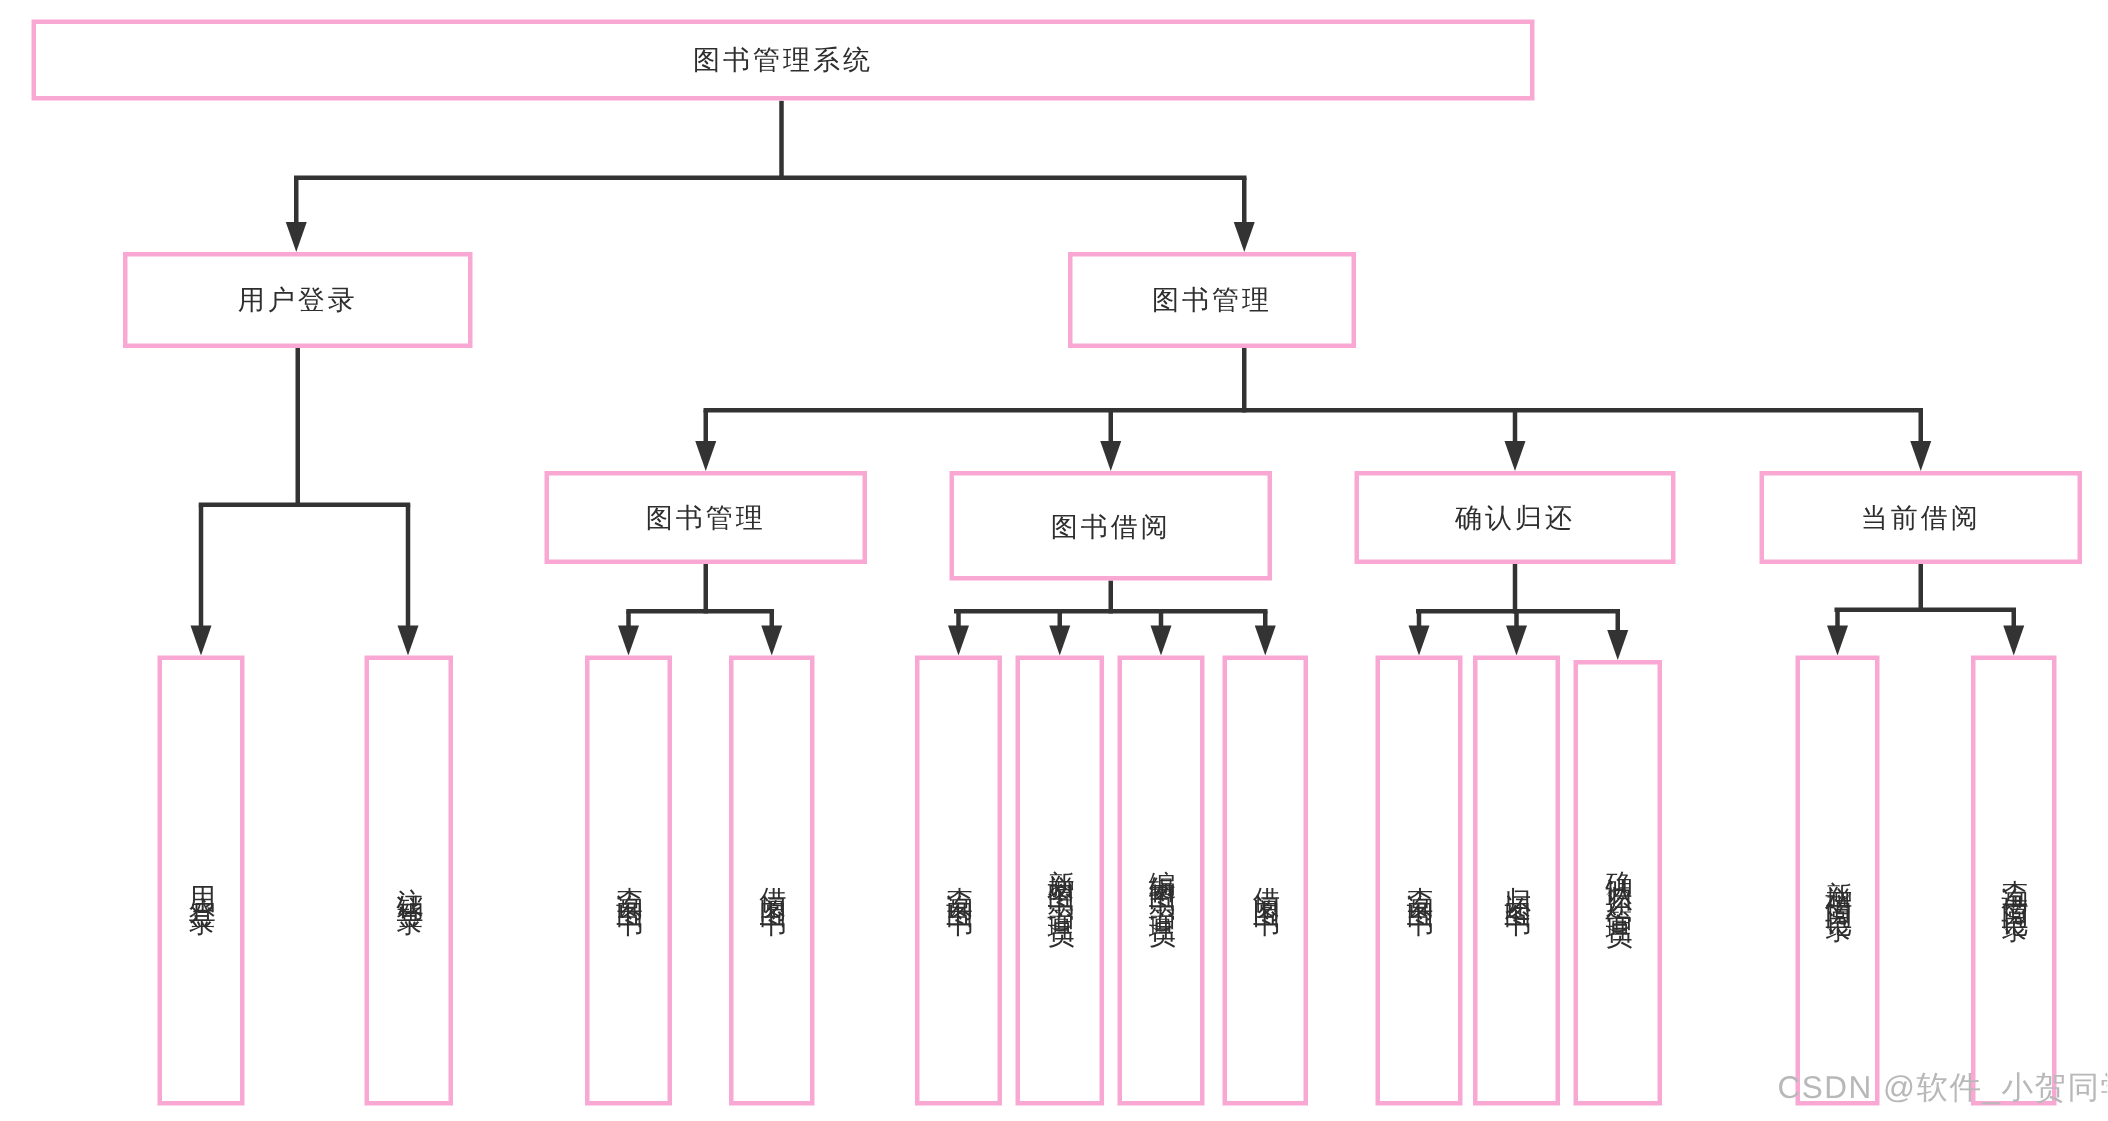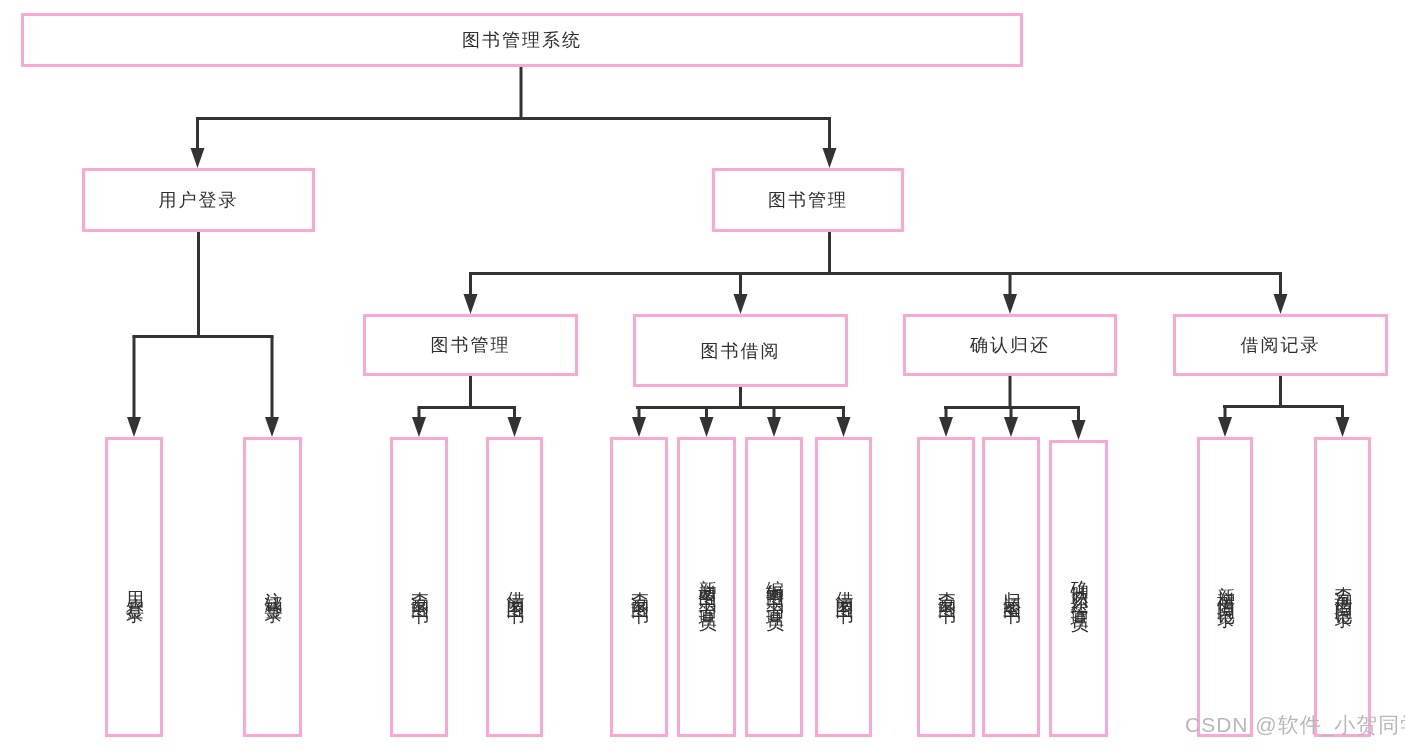--- a/index.html
+++ b/index.html
@@ -136,21 +136,21 @@
   <div class="box" style="left:363px;top:314px;width:215px;height:62px">
     <span>图书管理</span>
   </div>
   <div class="box" style="left:633px;top:314px;width:215px;height:73px">
     <span>图书借阅</span>
   </div>
   <div class="box" style="left:903px;top:314px;width:214px;height:62px">
     <span>确认归还</span>
   </div>
   <div class="box" style="left:1173px;top:314px;width:215px;height:62px">
-    <span>借阅记录</span>
+    <span>当前借阅</span>
   </div>
 
   <div class="box vbox" style="left:105px;top:437px;width:58px;height:300px">
     <span>用户登录</span>
   </div>
   <div class="box vbox" style="left:243px;top:437px;width:59px;height:300px">
     <span>注销登录</span>
   </div>
 
   <div class="box vbox" style="left:390px;top:437px;width:58px;height:300px">

